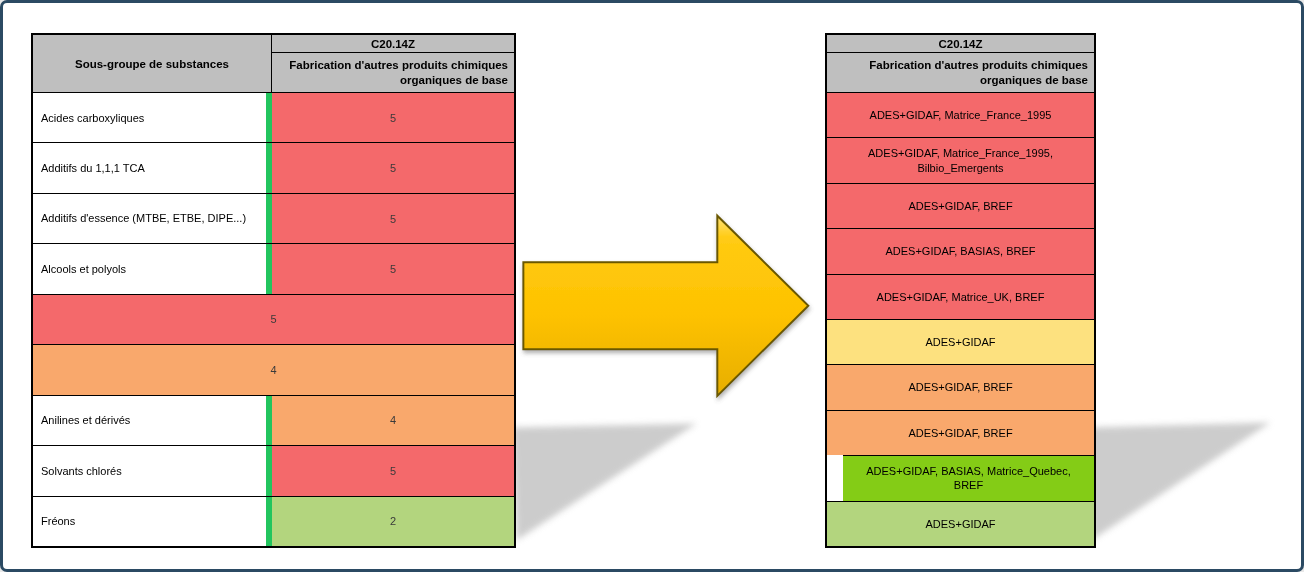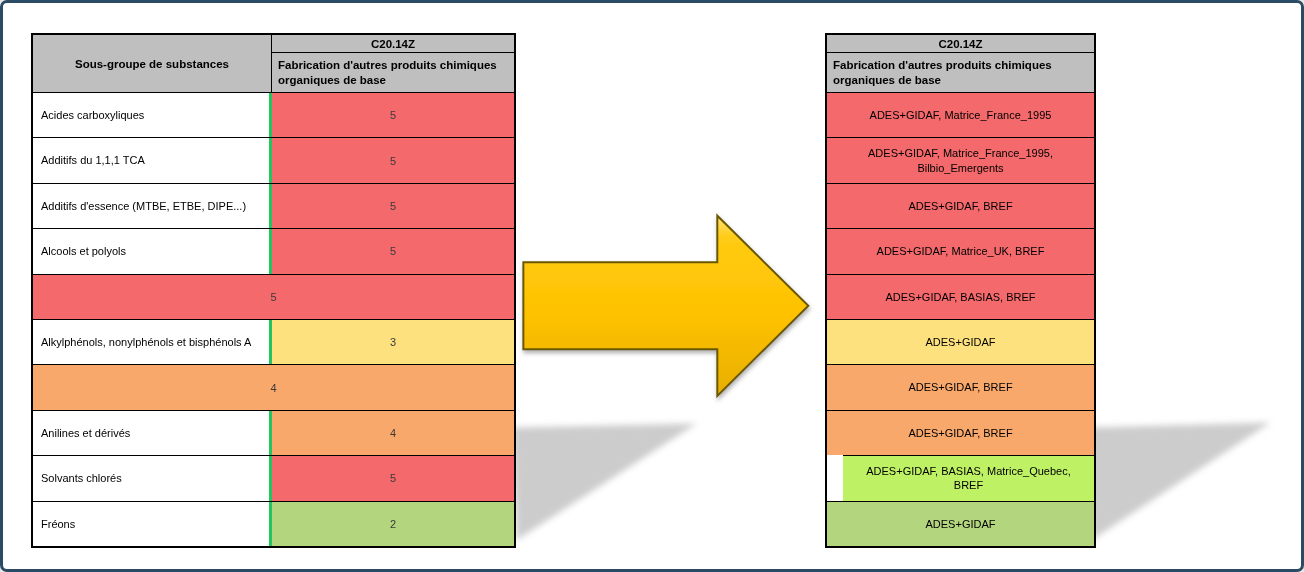--- a/index.html
+++ b/index.html
@@ -53,32 +53,32 @@
   }
   .th-right { flex:1; display:flex; flex-direction:column; }
   .th-code {
     height:18px;
     border-bottom:1px solid #000;
     display:flex; align-items:center; justify-content:center;text-align:center;
   }
   .th-sub {
     flex:1;
     display:flex; align-items:center; justify-content:center;
-    text-align:left;
+    text-align:right;
     line-height:1.25;
     padding:0 6px;
   }
   .right-tbl .thead { flex-direction:column; }
 
   .trow { flex:1; display:flex; min-height:0; }
   .trow + .trow { border-top:1px solid #000; }
 
   .tlabel {
     width:239px;
-    border-right:3px solid #22c55e;
+    border-right:6px solid #22c55e;
     display:flex; align-items:center;
     padding:3px 8px;
     line-height:1.3;
     background:#fff;
   }
   .tvalue {
     flex:1;
     display:flex; align-items:center; justify-content:center;
     color:#3A3A3A;
   }
@@ -142,24 +142,20 @@
       <div class="tvalue" style="background-color: rgb(244, 105, 107);">5</div>
     </div>
     <div class="trow">
       <div class="tlabel">Alcools et polyols</div>
       <div class="tvalue" style="background-color: rgb(244, 105, 107);">5</div>
     </div>
     <div class="trow">
       <div class="tvalue" style="background-color: rgb(244, 105, 107);">5</div>
     </div>
     <div class="trow">
-      <div class="tlabel">Alkylphénols, nonylphénols et bisphénols A</div>
-      <div class="tvalue" style="background-color: rgb(253, 225, 127);">3</div>
-    </div>
-    <div class="trow">
       <div class="tvalue" style="background-color: rgb(249, 168, 108);">4</div>
     </div>
     <div class="trow">
       <div class="tlabel">Anilines et dérivés</div>
       <div class="tvalue" style="background-color: rgb(249, 168, 108);">4</div>
     </div>
     <div class="trow">
       <div class="tlabel">Solvants chlorés</div>
       <div class="tvalue" style="background-color: rgb(244, 105, 107);">5</div>
     </div>
@@ -171,22 +167,22 @@
 
   <div class="tbl right-tbl">
     <div class="thead" style="background-color: rgb(191, 191, 191);">
       <div class="th-code">C20.14Z</div>
       <div class="th-sub">Fabrication d'autres produits chimiques organiques de base</div>
     </div>
 
     <div class="srow" style="background-color: rgb(244, 105, 107);">ADES+GIDAF, Matrice_France_1995</div>
     <div class="srow" style="background-color: rgb(244, 105, 107);">ADES+GIDAF, Matrice_France_1995, Bilbio_Emergents</div>
     <div class="srow" style="background-color: rgb(244, 105, 107);">ADES+GIDAF, BREF</div>
+    <div class="srow" style="background-color: rgb(244, 105, 107);">ADES+GIDAF, BASIAS, BREF</div>
     <div class="srow" style="background-color: rgb(244, 105, 107);">ADES+GIDAF, Matrice_UK, BREF</div>
-    <div class="srow" style="background-color: rgb(244, 105, 107);">ADES+GIDAF, BASIAS, BREF</div>
     <div class="srow" style="background-color: rgb(253, 225, 127);">ADES+GIDAF</div>
     <div class="srow" style="background-color: rgb(249, 168, 108);">ADES+GIDAF, BREF</div>
     <div class="srow" style="background-color: rgb(249, 168, 108);">ADES+GIDAF, BREF</div>
-    <div class="srow" style="background-color: #bef264; margin-left: 16px;">ADES+GIDAF, BASIAS, Matrice_Quebec, BREF</div>
+    <div class="srow" style="background-color: #84cc16; margin-left: 16px;">ADES+GIDAF, BASIAS, Matrice_Quebec, BREF</div>
     <div class="srow" style="background-color: rgb(179, 213, 126);">ADES+GIDAF</div>
   </div>
 
 </div>
 
 </body></html>

